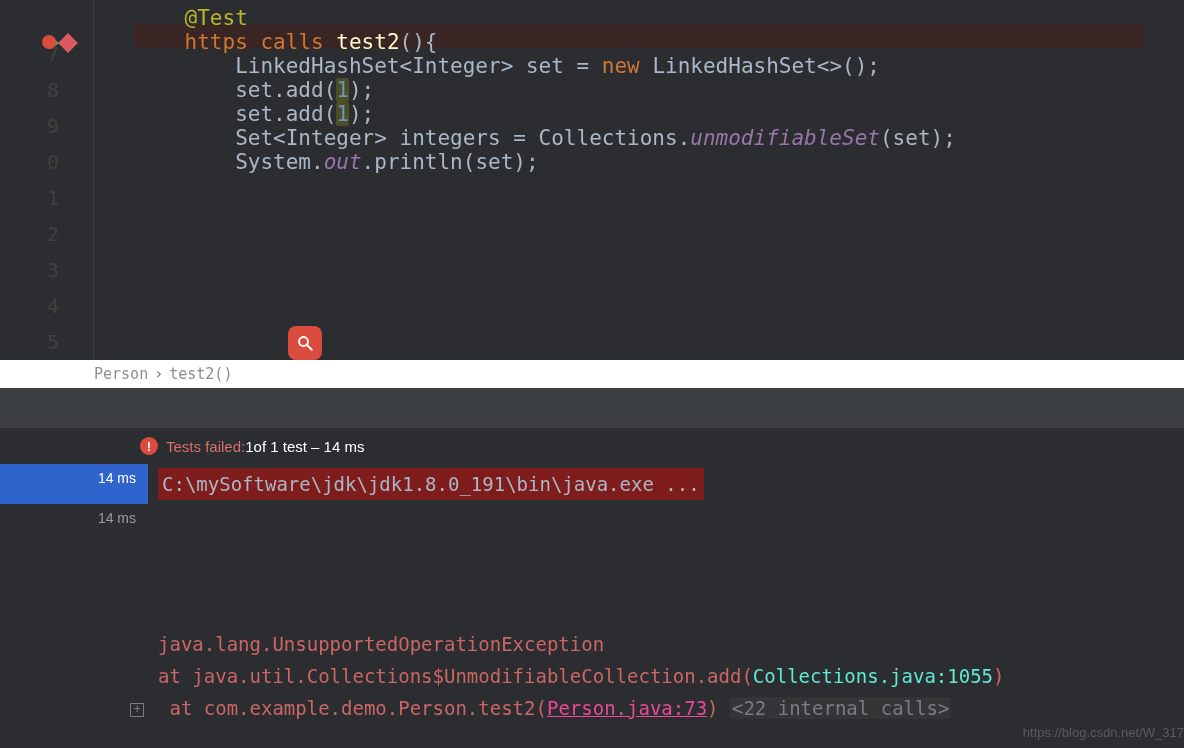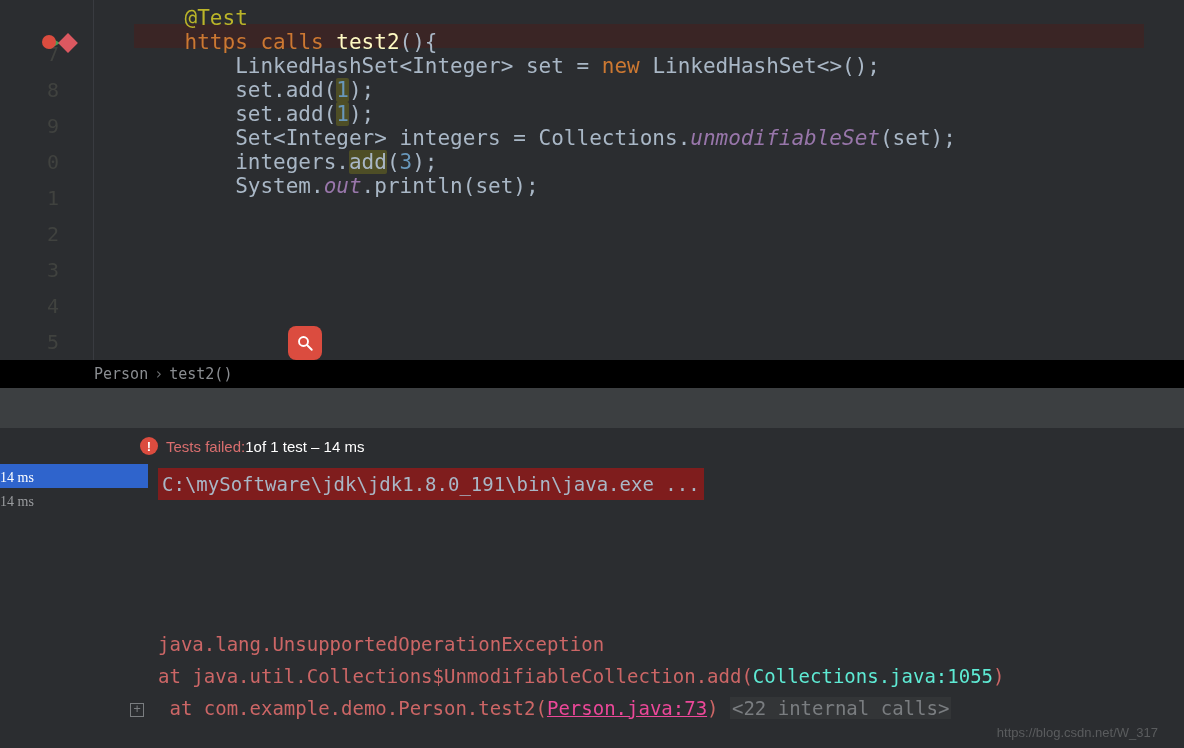--- a/index.html
+++ b/index.html
@@ -13,40 +13,40 @@
   .code-line{height:24px;line-height:36px;font-size:21px;white-space:pre;font-family:'Consolas','Menlo',monospace}
   .hl-line{background:#3a2525}
   .kw{color:#cc7832}
   .ann{color:#bbb529}
   .fn{color:#fef9c3}
   .num{color:#6897bb}
   .it{font-style:italic;color:#9876aa}
   .pl{color:#a9b7c6}
   .hl-y{background:#4e4e26;border-radius:2px}
   .search-btn{position:absolute;left:194px;top:326px;width:34px;height:34px;background:#db4c3f;border-radius:8px;display:flex;align-items:center;justify-content:center}
-  .breadcrumb{height:28px;line-height:28px;padding-left:94px;font-size:15px;color:#8a8d91;background:#000000}
+  .breadcrumb{height:28px;line-height:28px;padding-left:94px;font-size:15px;color:#8a8d91;background:#ffffff}
   .breadcrumb .chev{margin:0 6px;color:#6e7072}
   .tool-strip{height:40px;background:#3c3f41}
   .result-header{height:36px;background:#2b2d30;padding-left:140px;display:flex;align-items:center;font-size:15px;font-family:'Segoe UI',Arial,sans-serif}
   .err-ico{width:18px;height:18px;border-radius:50%;background:#db4c3f;display:inline-flex;align-items:center;justify-content:center;color:#fff;font-weight:bold;font-size:13px;margin-right:8px}
   .fail-t{color:#d96e6e}
   .fail-c{color:#fff}
   .fail-r{color:#ffffff}
   .console-area{display:flex;flex:1;background:#2b2d30}
   .test-list{width:148px;background:#2b2d30}
-  .test-row{height:24px;line-height:28px;padding-right:12px;font-size:14px;color:#9a9c9f;font-family:Liberation Serif, serif}
+  .test-row{height:40px;line-height:28px;text-align:right;padding-right:12px;font-size:14px;color:#9a9c9f;font-family:Liberation Sans, sans-serif}
   .test-row.sel{background:#2f64cc;color:#fff}
   .console{flex:1;padding:4px 0 0 10px;font-size:19px;line-height:32px;font-family:'Consolas','Menlo',monospace;color:#a9b7c6}
   .cmd-line{background:#7f1d1d;display:inline-block;padding:0 4px}
   .exc{color:#cc6666}
   .link-u{color:#5eead4;}
   .link-b{color:#ec4899;text-decoration:underline}
   .grey-end{color:#7a7d80;background:#333537;padding:0 2px}
   .expand{display:inline-block;width:14px;height:14px;border:1px solid #7a7d80;text-align:center;line-height:11px;font-size:12px;color:#7a7d80;margin-right:14px;vertical-align:middle}
-  .wm{position:absolute;right:26px;bottom:8px;font-size:13px;color:#5a5c5e;font-family:Arial,sans-serif}
+  .wm{position:absolute;right:0;bottom:8px;font-size:13px;color:#5a5c5e;font-family:Arial,sans-serif}
   .bp-dot{width:14px;height:14px;background:#db4c3f;border-radius:50%;display:inline-block}
   .run-tri{width:0;height:0;border-left:10px solid #499c54;border-top:6px solid transparent;border-bottom:6px solid transparent;display:inline-block;vertical-align:middle}
   .diamond{width:14px;height:14px;background:#db5860;transform:rotate(45deg);display:inline-block}
   .fold{position:absolute;left:96px;top:38px;width:14px;height:14px;border:1px solid #6e7072;border-radius:2px;display:flex;align-items:center;justify-content:center;color:#6e7072;font-size:10px}
 </style>
 </head>
 <body>
 
 <div class="editor">
   <div class="code-area">
@@ -68,21 +68,20 @@
       </div>
       <div class="fold">−</div>
     </div>
     <div class="code-body">
       <div class="code-line">    <span class="ann">@Test</span></div>
       <div class="code-line hl-line">    <span class="kw">https</span> <span class="kw">calls</span> <span class="fn">test2</span><span class="pl">(){</span></div>
       <div class="code-line"><span class="pl">        LinkedHashSet&lt;Integer&gt; set = </span><span class="kw">new</span><span class="pl"> LinkedHashSet&lt;&gt;();</span></div>
       <div class="code-line"><span class="pl">        set.add(</span><span class="num hl-y">1</span><span class="pl">);</span></div>
       <div class="code-line"><span class="pl">        set.add(</span><span class="num hl-y">1</span><span class="pl">);</span></div>
       <div class="code-line"><span class="pl">        Set&lt;Integer&gt; integers = Collections.</span><span class="it">unmodifiableSet</span><span class="pl">(set);</span></div>
-      <div class="code-line"><span class="pl">        integers.</span><span class="pl hl-y">add</span><span class="pl">(</span><span class="num">3</span><span class="pl">);</span></div>
       <div class="code-line"><span class="pl">        System.</span><span class="it">out</span><span class="pl">.println(set);</span></div>
       <div class="code-line"></div>
       <div class="search-btn">
         <svg width="18" height="18" viewBox="0 0 24 24">
             <circle cx="10" cy="10" r="6" fill="none" stroke="#fff" stroke-width="2.5"></circle>
             <line x1="15" y1="15" x2="21" y2="21" stroke="#fff" stroke-width="2.5" stroke-linecap="round"></line>
           </svg>
       </div>
     </div>
   </div>

